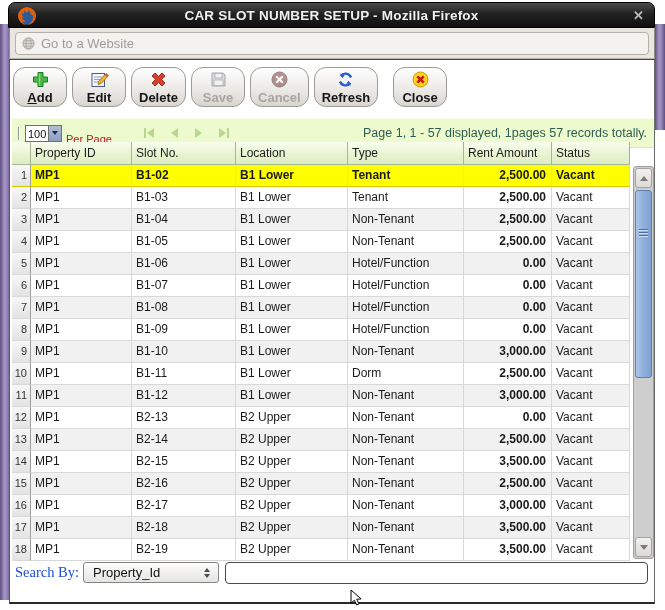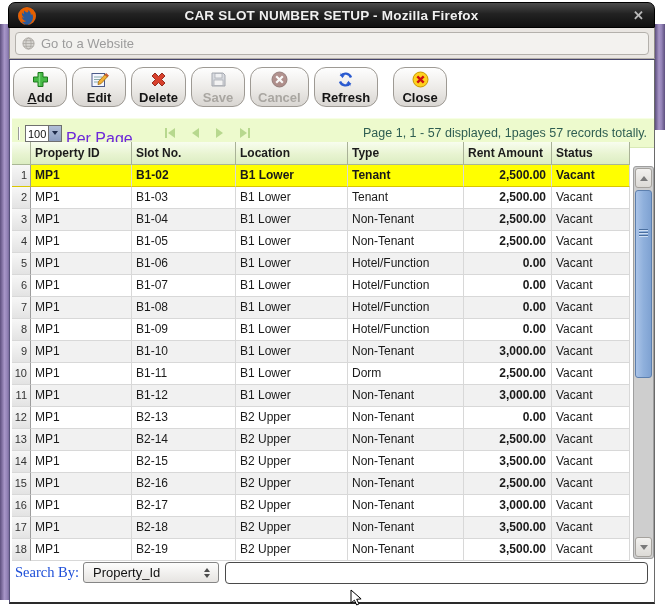--- a/index.html
+++ b/index.html
@@ -55,34 +55,34 @@
     display:flex; align-items:center; padding:0 5px; }
   .grip { width:1px; height:13px; border-left:1px solid #9a9a9a; border-right:1px solid #ffffff;
     margin:0 5px 0 1px; }
   .sel100 { display:flex; height:17px; border:1px solid #6f6f6f; background:#fff; }
   .sel100 .v { width:22px; font-size:11px; padding:2px 0 0 2px; color:#111; overflow:hidden;
     white-space:nowrap; }
   .sel100 .btn { width:13px; background:linear-gradient(#b2bfd8,#8c9ec0); border-left:1px solid #6f6f6f;
     display:flex; align-items:center; justify-content:center; }
   .tri-down { width:0; height:0; border-left:3px solid transparent; border-right:3px solid transparent;
     border-top:4px solid #1e2b4a; }
-  .perpage { margin-left:4px; color:#6d28d9; font-size:16px;margin-top:12px; }
+  .perpage { margin-left:4px; color:#b91c1c; font-size:11px;margin-top:12px; }
   .pagenav { display:flex; align-items:center; gap:17px; margin-left:32px; }
   .pn { display:flex; align-items:center; gap:1px; }
   .tl { width:0; height:0; border-top:5px solid transparent; border-bottom:5px solid transparent; }
   .tl.left  { border-right:7px solid #b7d88e; }
   .tl.right { border-left:7px solid #b7d88e; }
   .pbar { width:2px; height:10px; background:#b7d88e; }
   .pginfo { margin-left:auto; color:#2f5e52; font-size:12.5px; padding-right:2px; }
 
   
   .tablewrap { position:absolute; left:2px; top:82px; width:618px; }
   .thead { display:flex; height:23px; background:linear-gradient(#f8fdef,#e8f4d1 55%,#dcedc2);
     border-bottom:1px solid #a9b795; }
-  .th { font-weight:bold; font-size:12px; line-height:22px; padding-left:4px; color:#1c1c1c;
+  .th { font-weight:normal; font-size:12px; line-height:22px; padding-left:4px; color:#1c1c1c;
     border-right:1px solid #a9b297; white-space:nowrap; overflow:hidden; }
   .trow { display:flex; height:22px; background:#fff; }
   .trow.alt { background:#f1f1f1; }
   .trow.selected { background:#ffff00; }
   .trow.selected .td { font-weight:bold; border-bottom-color:#d9c600; }
   .td { font-size:12px; line-height:21px; padding-left:4px; color:#1a1a1a;
     border-right:1px solid #d8d8d8; border-bottom:1px solid #d8d8d8;
     white-space:nowrap; overflow:hidden; }
   .td.rownum { background:linear-gradient(#f7f7f7,#e3e3e3); border-right:1px solid #9c9c9c;
     text-align:right; padding:0 3px 0 0; font-size:11px; color:#333; }

